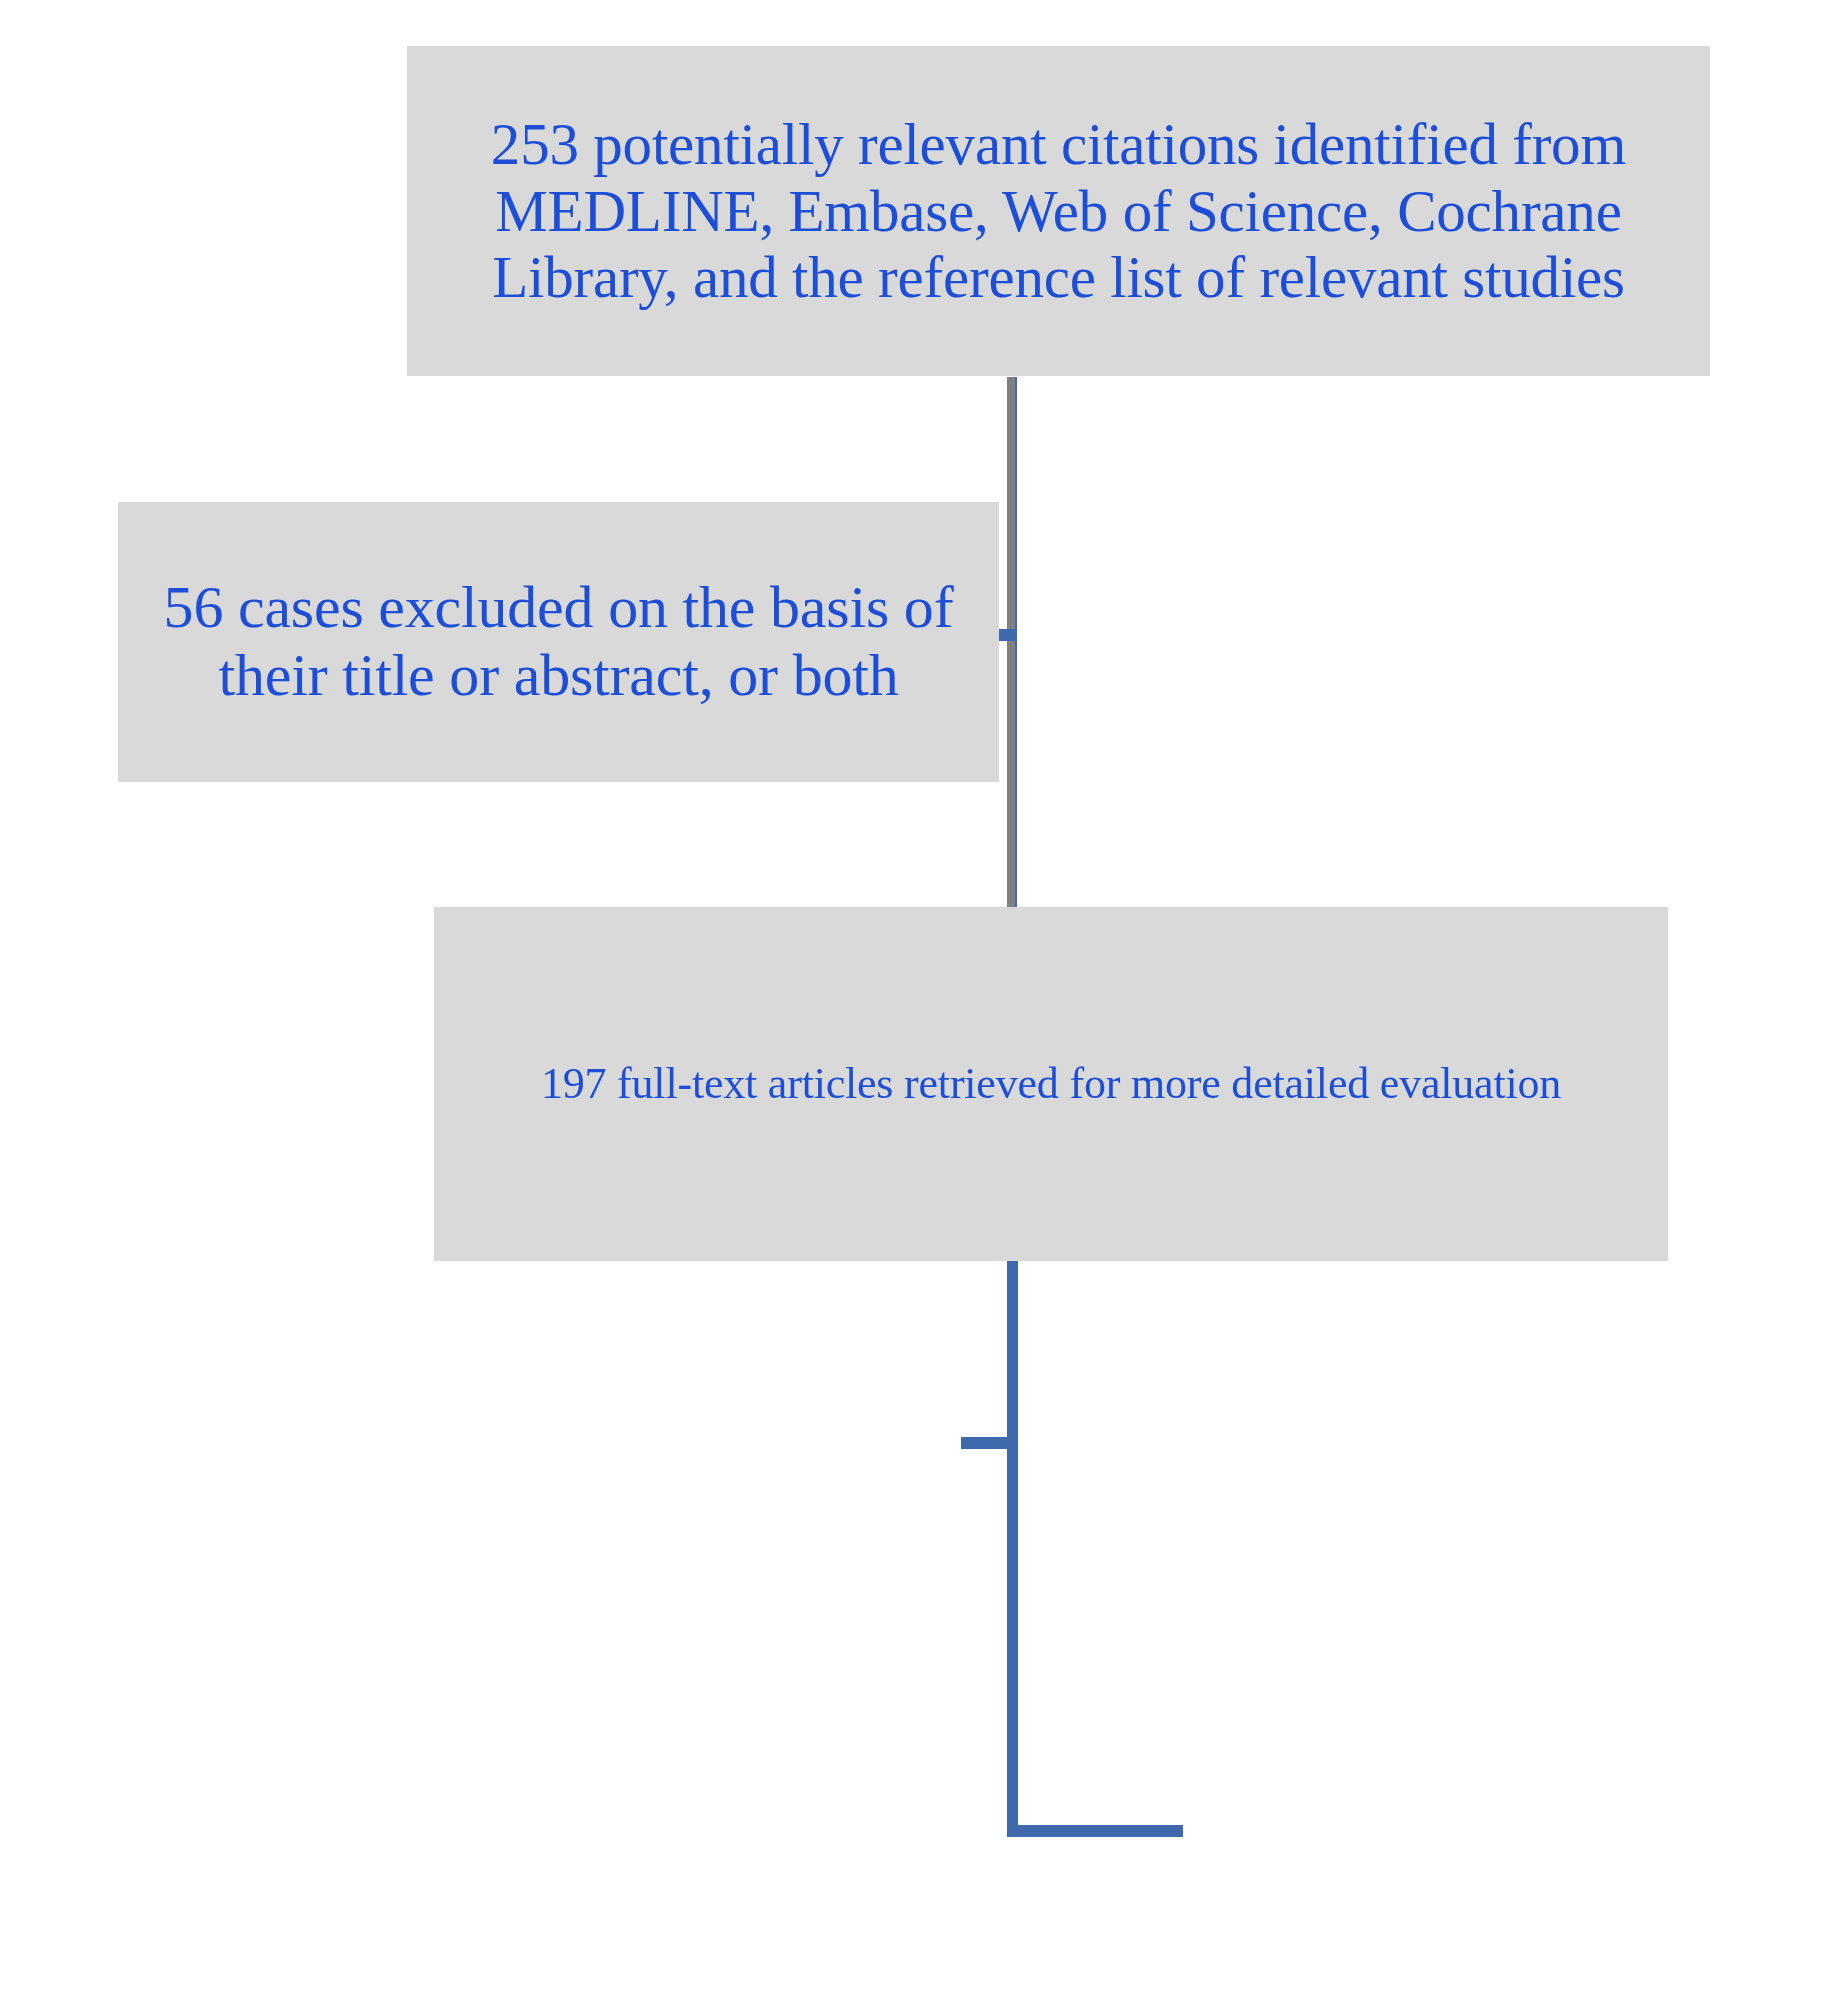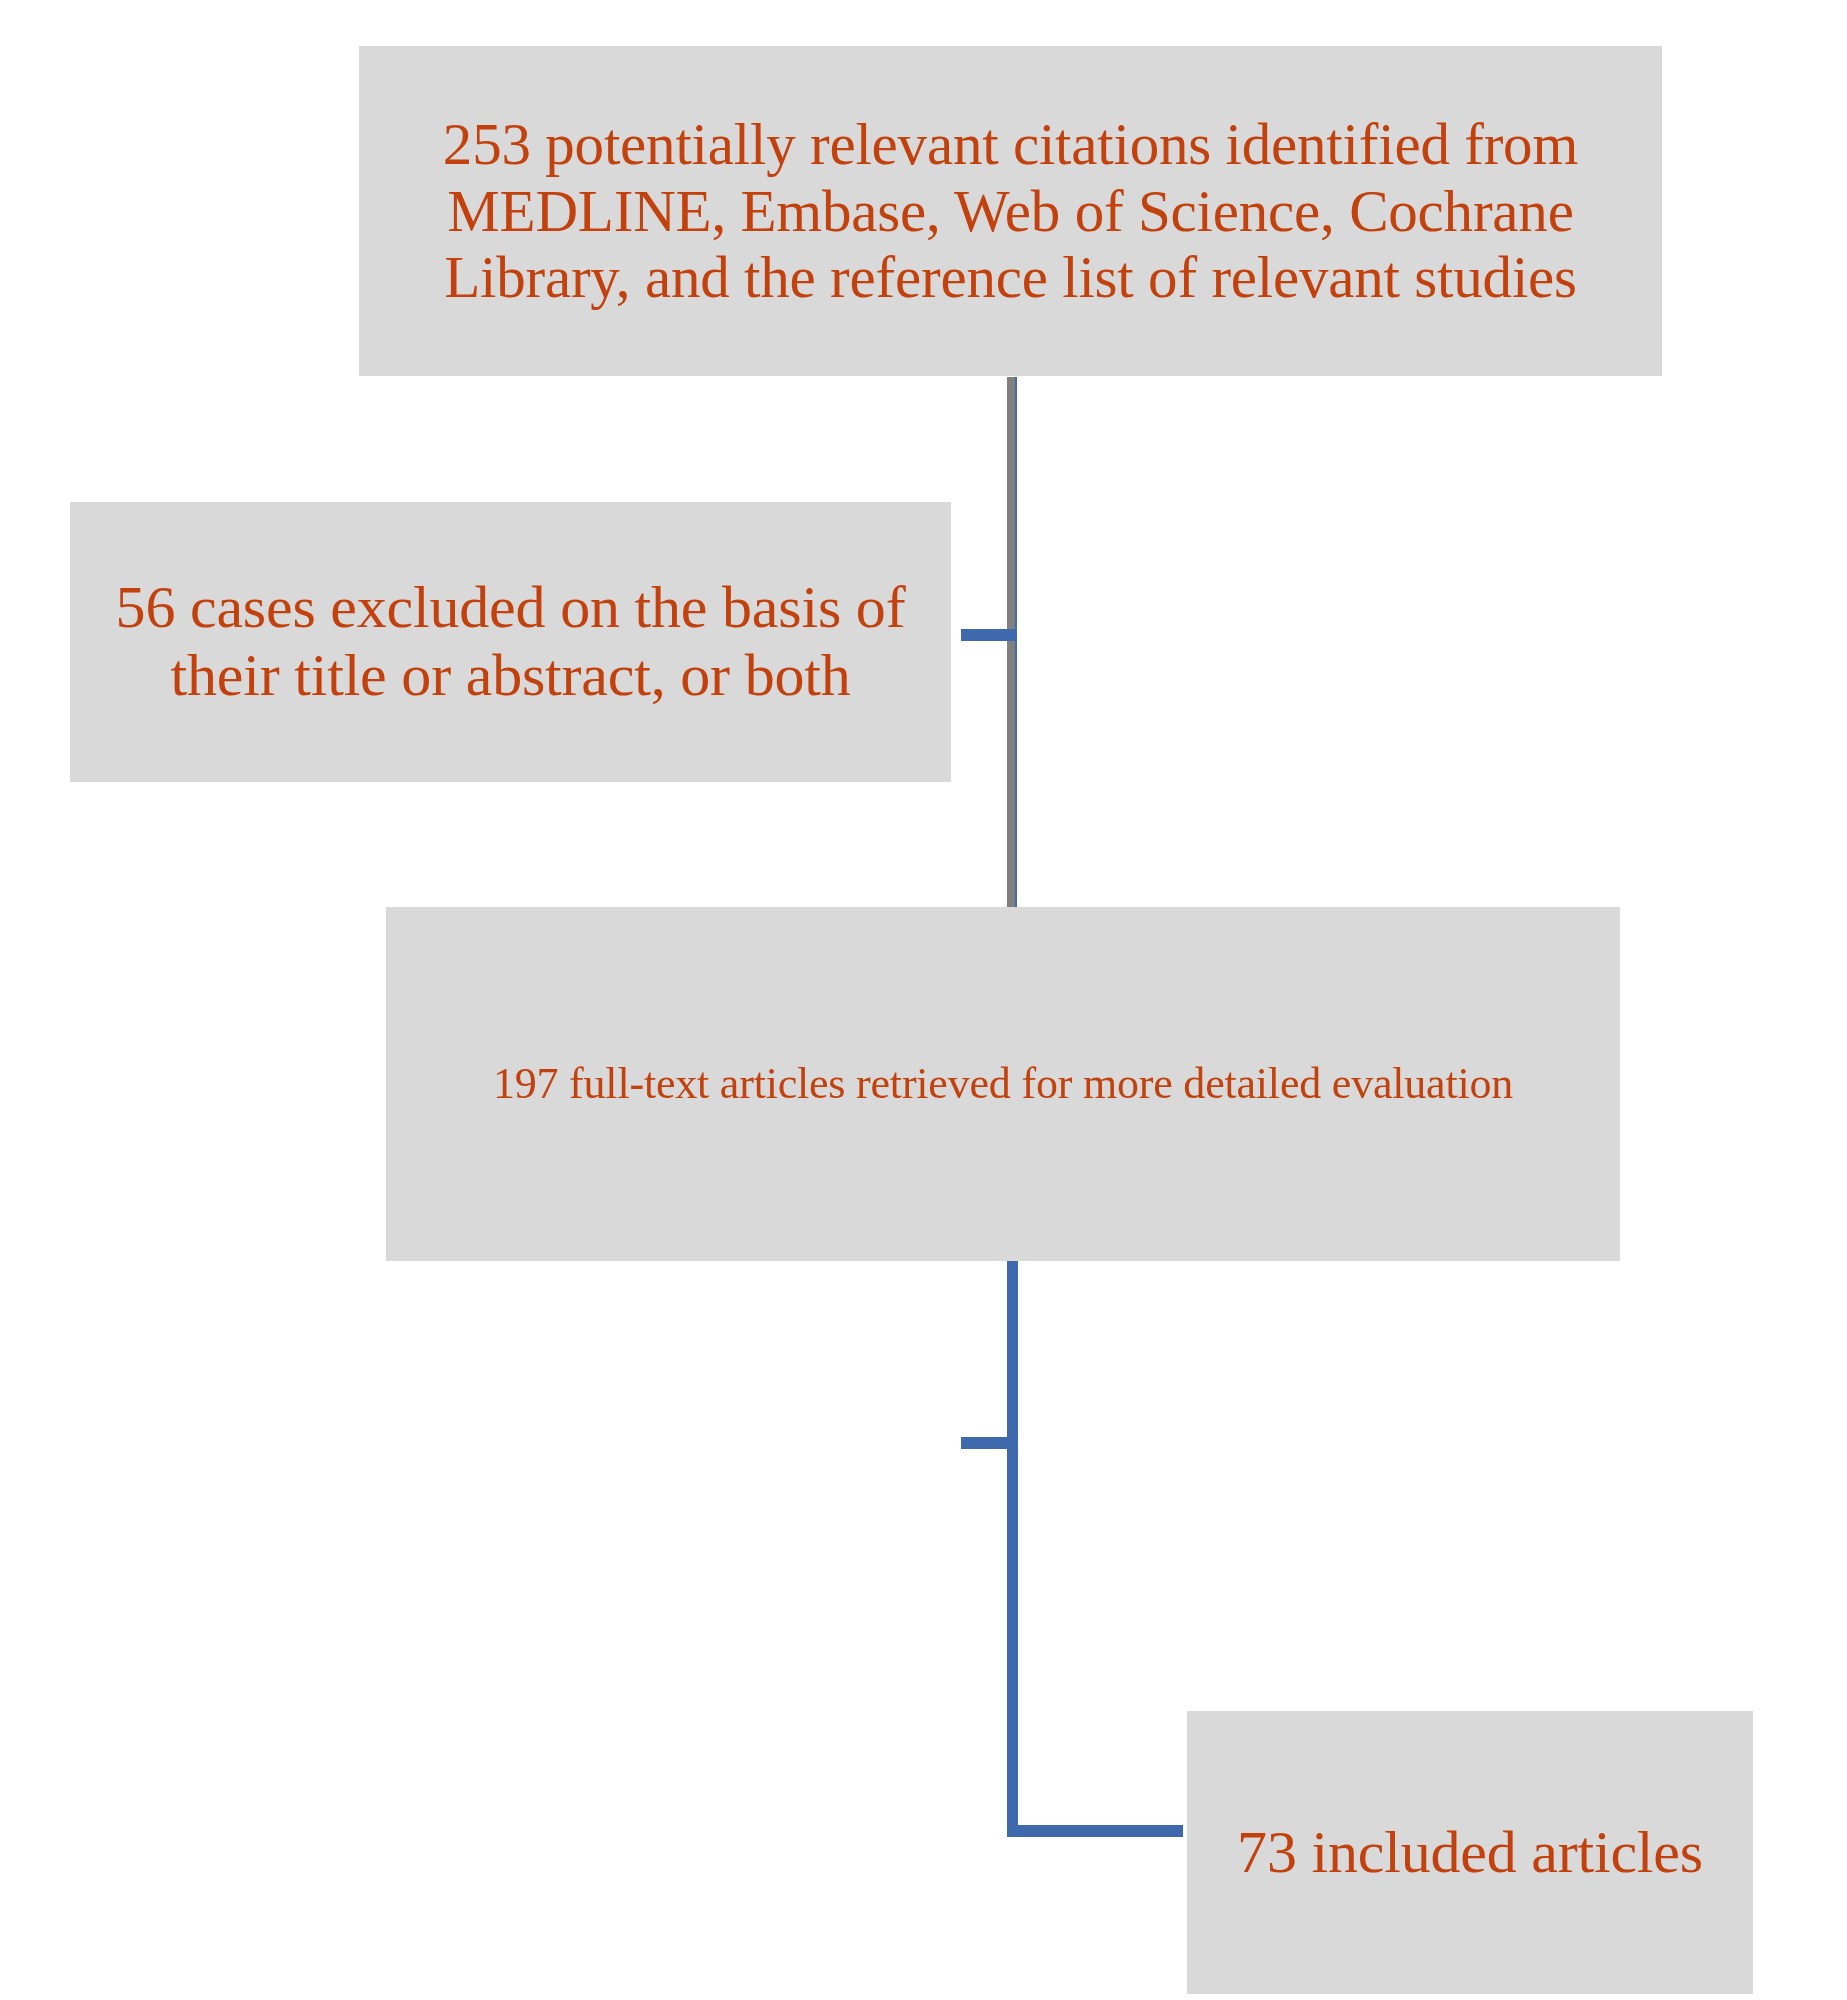--- a/index.html
+++ b/index.html
@@ -18,25 +18,26 @@
     overflow: hidden;
   }
   .flow-box {
     position: absolute;
     background: #d9d9d9;
     box-sizing: border-box;
     display: flex;
     align-items: center;
     justify-content: center;
     text-align: center;
-    color: #c2410c;
+    color: #1d4ed8;
     line-height: 1.13;
     padding: 3.9px 9.7px;
     font-size: 60px;
     letter-spacing: -0.2px;
+    margin-left: 48px;
   }
   .flow-box .box-text {
     display: block;
     width: 100%;
   }
 
   
   #box-sources        { left: 359px;  top: 46px;   width: 1303px; height: 330px; font-size: 59px; }
   #box-excluded-title { left: 70px;   top: 502px;  width: 881px;  height: 280px; font-size: 60px; }
   #box-fulltext       { left: 386px;  top: 907px;  width: 1234px; height: 354px; font-size: 44px; }
@@ -90,18 +91,15 @@
 
   <div class="flow-box" id="box-excluded-title">
     <span class="box-text">56 cases excluded on the basis of their title or abstract, or both</span>
   </div>
 
   <div class="flow-box" id="box-fulltext">
     <span class="box-text">197 full-text articles retrieved for more detailed evaluation</span>
   </div>
 
 
-  <div class="flow-box" id="box-included-art">
-    <span class="box-text">73 included articles</span>
-  </div>
 
 </div>
 
 
 </body></html>

